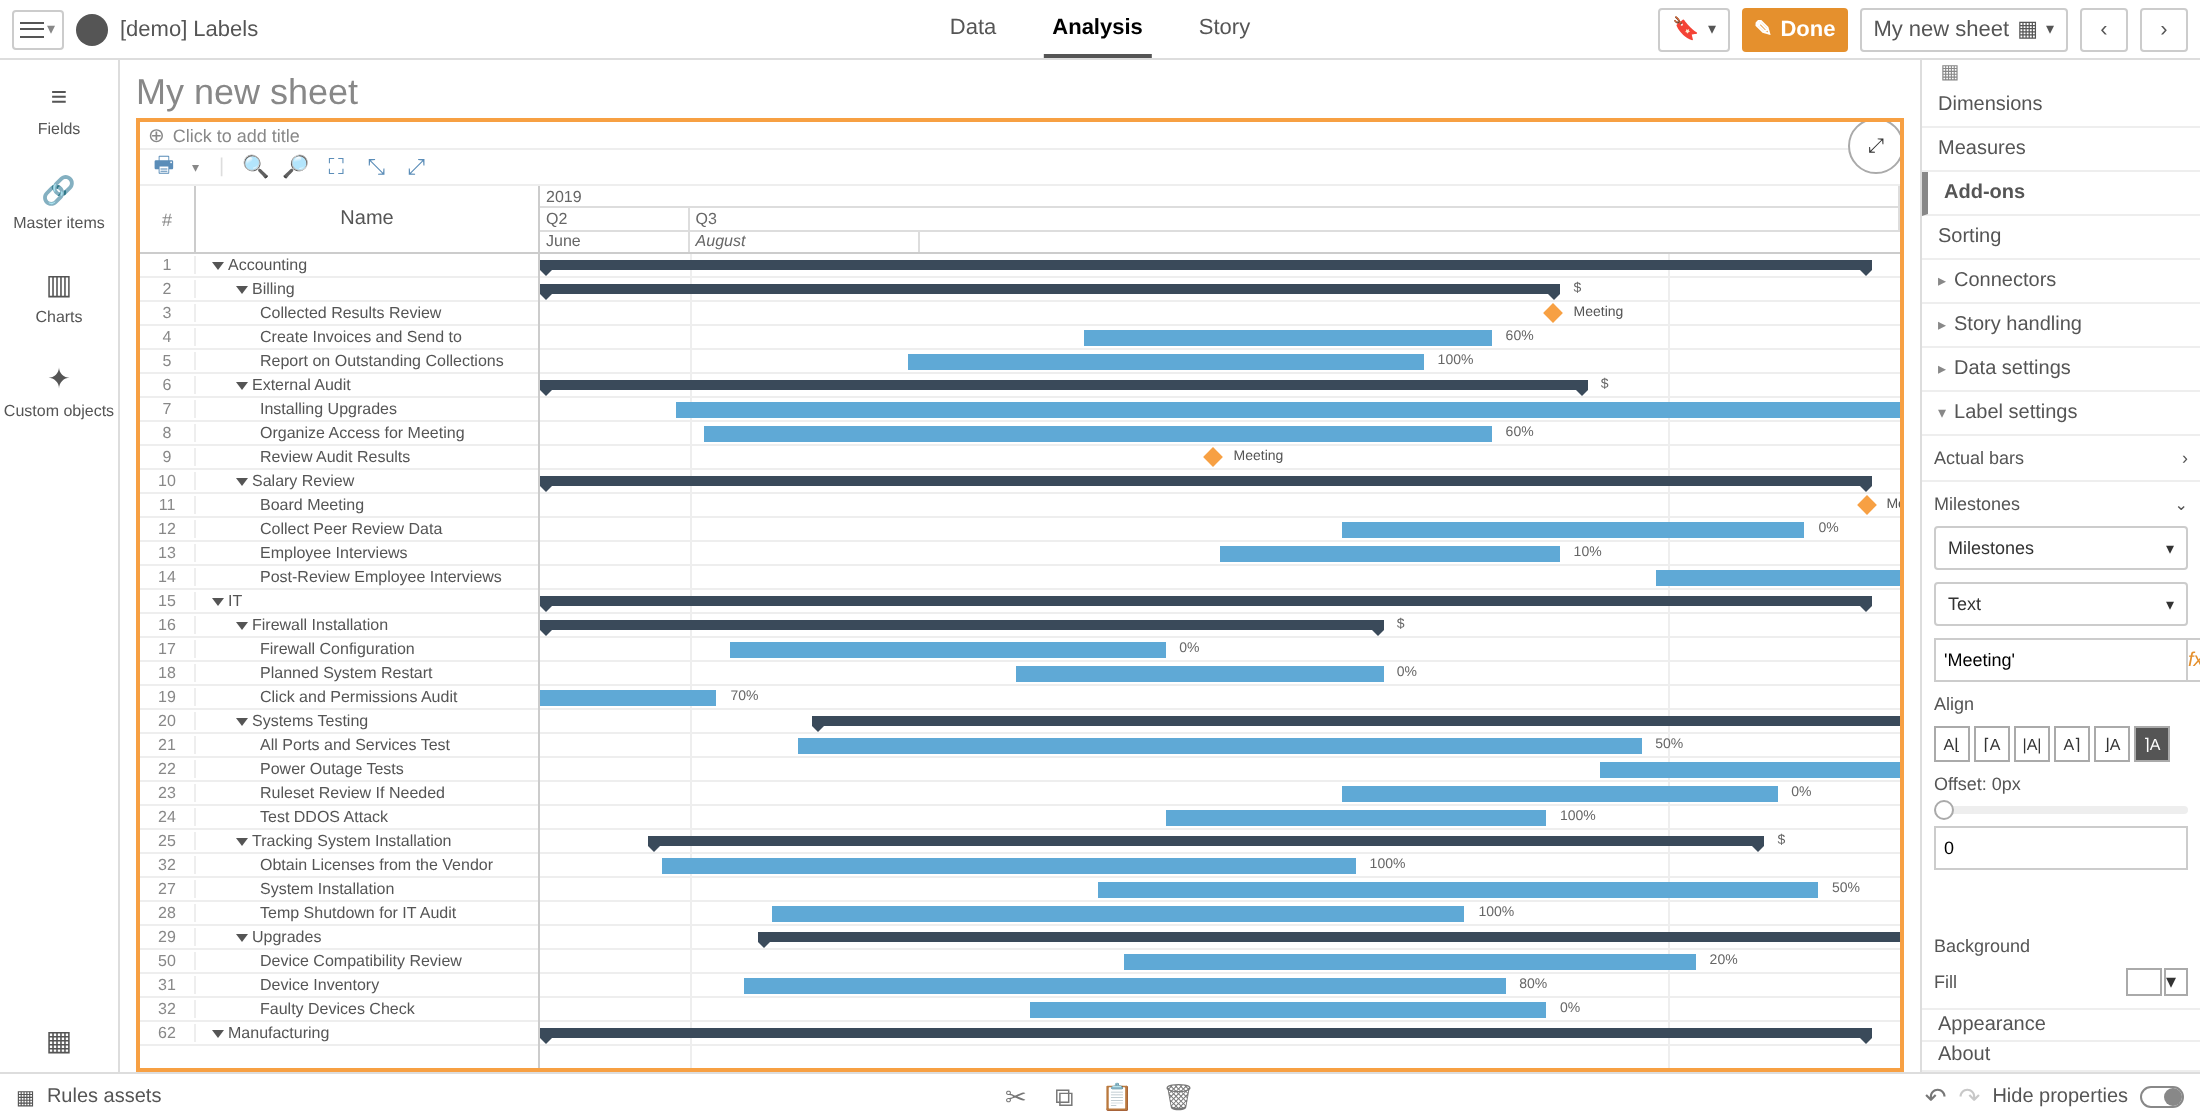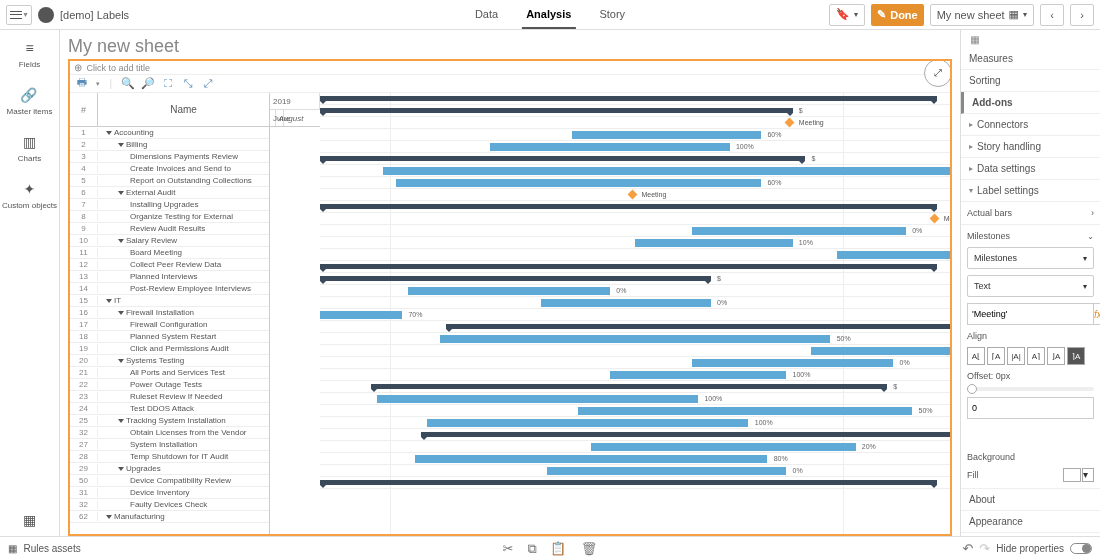--- a/index.html
+++ b/index.html
@@ -38,21 +38,21 @@
 .numcol-head { width:28px; border-right:1px solid #ccc; display:flex; align-items:center; justify-content:center; color:#888; font-size:9px; }
 .namecol-head { flex:1; display:flex; align-items:center; justify-content:center; font-size:10px; color:#555; }
 .g-rows { flex:1; overflow:hidden; }
 .g-row-l { display:flex; height:12px; border-bottom:1px solid #eee; align-items:center; font-size:8px; color:#555; }
 .numcell { width:28px; border-right:1px solid #eee; text-align:center; color:#888; font-size:8px; }
 .namecell { flex:1; white-space:nowrap; overflow:hidden; text-overflow:ellipsis; padding-left:4px; }
 .indent-0 { padding-left:8px; }
 .indent-1 { padding-left:20px; }
 .indent-2 { padding-left:32px; }
 .tri { display:inline-block; width:0; height:0; border-left:3px solid transparent; border-right:3px solid transparent; border-top:4px solid #555; margin-right:2px; vertical-align:middle; }
-.g-right { flex:1; display:flex; flex-direction:row; overflow:hidden; }
+.g-right { flex:1; display:flex; flex-direction:column; overflow:hidden; }
 .g-right-head { height:34px; border-bottom:1px solid #ccc; display:flex; flex-direction:column; }
 .hr-row { flex:1; display:flex; border-bottom:1px solid #ddd; }
 .hr-cell { border-right:1px solid #ddd; font-size:8px; color:#666; padding-left:3px; display:flex; align-items:center; }
 .g-bars { flex:1; position:relative; }
 .bar-row { height:12px; border-bottom:1px solid #eee; position:relative; }
 .summary-bar { position:absolute; height:5px; background:#3a4a5a; top:3px; }
 .summary-bar::before, .summary-bar::after { content:''; position:absolute; top:5px; width:0; height:0; border-left:3px solid transparent; border-right:3px solid transparent; border-top:3px solid #3a4a5a; }
 .summary-bar::before { left:0; }
 .summary-bar::after { right:0; }
 .task-bar { position:absolute; height:8px; background:#5fa9d6; top:2px; }
@@ -172,61 +172,61 @@
               <div class="g-row-l">
                 <div class="numcell">1</div>
                 <div class="namecell indent-0"><span class="tri"></span>Accounting</div>
               </div>
               <div class="g-row-l">
                 <div class="numcell">2</div>
                 <div class="namecell indent-1"><span class="tri"></span>Billing</div>
               </div>
               <div class="g-row-l">
                 <div class="numcell">3</div>
-                <div class="namecell indent-2">Dimensions Payments Review</div>
+                <div class="namecell indent-2">Collected Results Review</div>
               </div>
               <div class="g-row-l">
                 <div class="numcell">4</div>
                 <div class="namecell indent-2">Create Invoices and Send to</div>
               </div>
               <div class="g-row-l">
                 <div class="numcell">5</div>
                 <div class="namecell indent-2">Report on Outstanding Collections</div>
               </div>
               <div class="g-row-l">
                 <div class="numcell">6</div>
                 <div class="namecell indent-1"><span class="tri"></span>External Audit</div>
               </div>
               <div class="g-row-l">
                 <div class="numcell">7</div>
                 <div class="namecell indent-2">Installing Upgrades</div>
               </div>
               <div class="g-row-l">
                 <div class="numcell">8</div>
-                <div class="namecell indent-2">Organize Testing for External</div>
+                <div class="namecell indent-2">Organize Access for Meeting</div>
               </div>
               <div class="g-row-l">
                 <div class="numcell">9</div>
                 <div class="namecell indent-2">Review Audit Results</div>
               </div>
               <div class="g-row-l">
                 <div class="numcell">10</div>
                 <div class="namecell indent-1"><span class="tri"></span>Salary Review</div>
               </div>
               <div class="g-row-l">
                 <div class="numcell">11</div>
                 <div class="namecell indent-2">Board Meeting</div>
               </div>
               <div class="g-row-l">
                 <div class="numcell">12</div>
                 <div class="namecell indent-2">Collect Peer Review Data</div>
               </div>
               <div class="g-row-l">
                 <div class="numcell">13</div>
-                <div class="namecell indent-2">Planned Interviews</div>
+                <div class="namecell indent-2">Employee Interviews</div>
               </div>
               <div class="g-row-l">
                 <div class="numcell">14</div>
                 <div class="namecell indent-2">Post-Review Employee Interviews</div>
               </div>
               <div class="g-row-l">
                 <div class="numcell">15</div>
                 <div class="namecell indent-0"><span class="tri"></span>IT</div>
               </div>
               <div class="g-row-l">
@@ -301,20 +301,24 @@
                 <div class="numcell">62</div>
                 <div class="namecell indent-0"><span class="tri"></span>Manufacturing</div>
               </div>
             </div>
         </div>
         <div class="g-right">
           <div class="g-right-head">
             <div class="hr-row">
                 <div class="hr-cell" style="width:100%;">2019</div>
               </div>
+            <div class="hr-row">
+              <div class="hr-cell" style="width:11%;">Q2</div>
+              <div class="hr-cell" style="width:89%;">Q3</div>
+            </div>
             <div class="hr-row" style="border-bottom:none;">
               <div class="hr-cell" style="width:11%;">June</div>
               <div class="hr-cell" style="width:17%;font-style:italic;">August</div>
             </div>
           </div>
           <div class="g-bars" id="gbars">
             <div class="vline" style="left:11%;"></div>
             <div class="vline" style="left:83%;"></div>
           <div class="bar-row">
                 <div class="summary-bar" style="left:0%;width:98%;"></div>
@@ -441,23 +445,24 @@
               </div>
             </div>
         </div>
       </div>
     </div>
   </div>
 
   <div class="props">
     <div class="prop-top">▦</div>
     <div id="prop-secs">
+        <div class="prop-sec">Dimensions</div>
         <div class="prop-sec">Measures</div>
+        <div class="prop-sec active">Add-ons</div>
         <div class="prop-sec">Sorting</div>
-        <div class="prop-sec active">Add-ons</div>
       </div>
     <div id="prop-subs">
         <div class="prop-sub">
           <span class="chev">▸</span>
           <span>Connectors</span>
         </div>
         <div class="prop-sub">
           <span class="chev">▸</span>
           <span>Story handling</span>
         </div>
@@ -509,22 +514,22 @@
       <input class="offset-in" value="0" style="">
       <div style="font-size:9px;color:#555;margin-top:27px;">Background</div>
       <div class="fill-row">
         <span style="font-size:9px;color:#555;">Fill</span>
         <div style="display:flex;gap:1px;">
           <div class="color-sw"></div>
           <div class="color-sw" style="width:12px;">▾</div>
         </div>
       </div>
     </div>
+    <div class="prop-sec">Appearance</div>
     <div class="prop-sec">About</div>
-    <div class="prop-sec">Appearance</div>
   </div>
 </div>
 
 <div class="bottombar">
   <div class="bb-left">▦ <span>Rules assets</span></div>
   <div class="bb-center">
     <span class="bb-ic">✂</span>
     <span class="bb-ic">⧉</span>
     <span class="bb-ic">📋</span>
     <span class="bb-ic">🗑</span>

